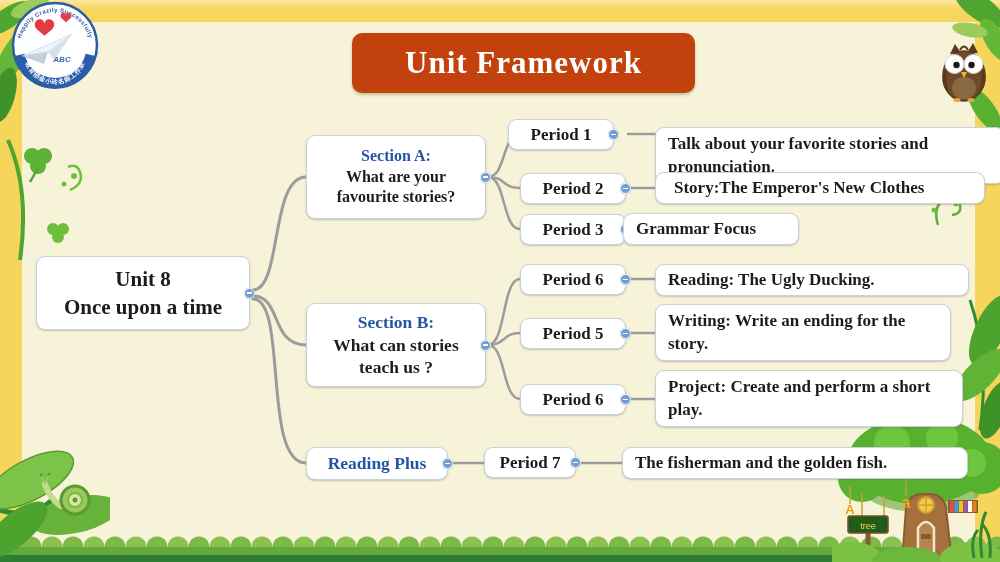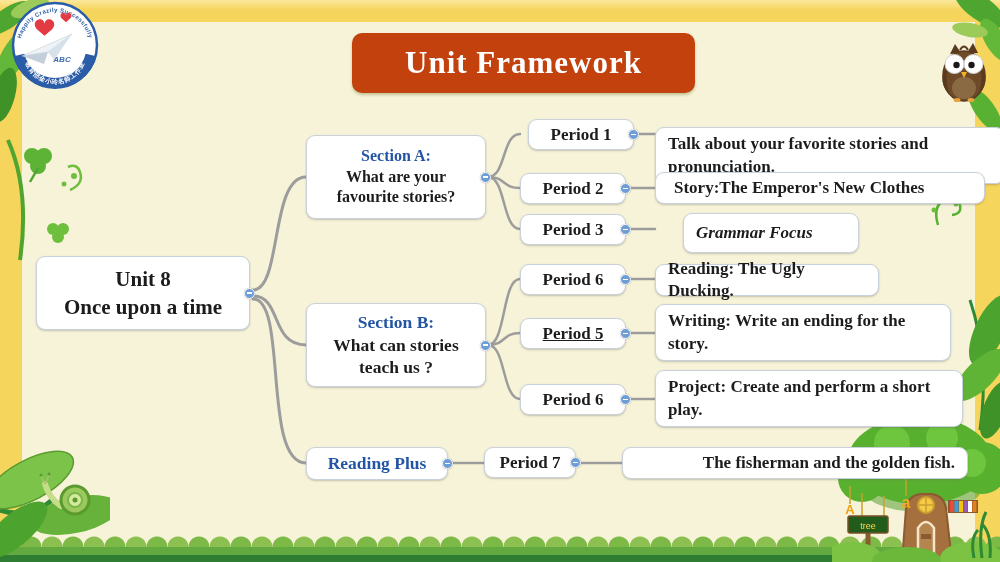--- a/index.html
+++ b/index.html
@@ -45,32 +45,32 @@
     background:#6f9ed6;border:1.5px solid #ffffff;box-sizing:border-box;box-shadow:0 0 1px rgba(0,0,0,.4);
   }
   .cbtn::after{content:"";position:absolute;left:1.5px;top:3.5px;width:5px;height:1.6px;background:#ffffff;}
 
   #root-node{left:36px;top:256px;width:214px;height:74px;font-size:21px;line-height:1.35;}
   #section-a{left:306px;top:135px;width:180px;height:84px;font-size:16px;line-height:1.3;padding:4px 8px;}
   #section-b{left:306px;top:303px;width:180px;height:84px;font-size:17.5px;line-height:1.3;padding:4px 8px;}
   #reading-plus{left:306px;top:447px;width:142px;height:33px;font-size:17.5px;}
 
   .period{width:106px;height:31px;font-size:17px;}
-  #p1{left:528px;top:119px;text-align:right;} #p2{left:520px;top:173px;} #p3{left:520px;top:214px;}
-  #p4{left:520px;top:264px;} #p5{left:520px;top:318px;text-decoration:underline;} #p6{left:520px;top:384px;}
+  #p1{left:508px;top:119px;text-align:right;} #p2{left:520px;top:173px;} #p3{left:520px;top:214px;}
+  #p4{left:520px;top:264px;} #p5{left:520px;top:318px;} #p6{left:520px;top:384px;}
   #p7{left:484px;top:447px;width:92px;}
 
   .desc{font-size:17px;line-height:1.3;align-items:flex-start;text-align:left;padding:2px 12px;}
   #d1{left:655px;top:106px;width:350px;height:57px;margin-top:21px;}
   #d2{left:655px;top:172px;width:330px;height:32px;padding-left:18px;}
-  #d3{left:683px;top:213px;width:176px;height:40px;font-style:italic;}
-  #d4{left:655px;top:264px;width:224px;height:32px;}
+  #d3{left:623px;top:213px;width:176px;height:32px;}
+  #d4{left:655px;top:264px;width:314px;height:32px;}
   #d5{left:655px;top:304px;width:296px;height:57px;}
   #d6{left:655px;top:370px;width:308px;height:57px;}
-  #d7{left:622px;top:447px;width:346px;height:32px;align-items:flex-end;text-align:center;}
+  #d7{left:622px;top:447px;width:346px;height:32px;align-items:flex-start;text-align:center;}
 </style>
 </head>
 <body>
 
 <div class="panel"></div>
 <div class="scallops"></div>
 <div class="band-mid"></div>
 <div class="band-dark"></div>
 
 <svg id="left-decor" class="decor" width="110" height="562" viewBox="0 0 110 562">

